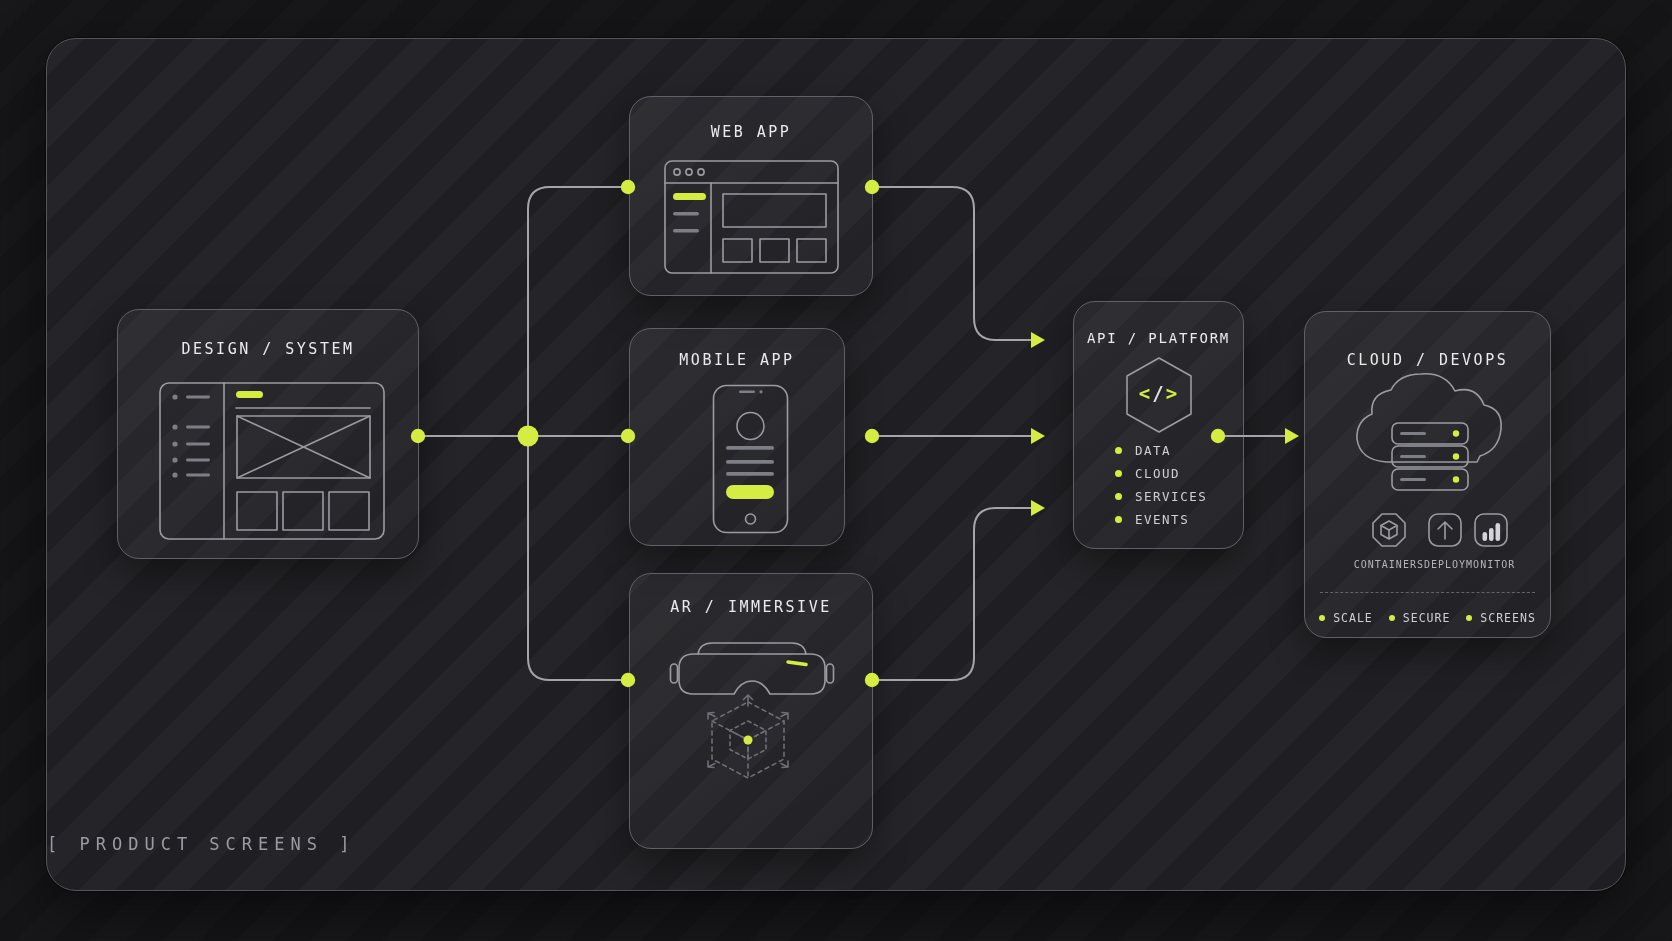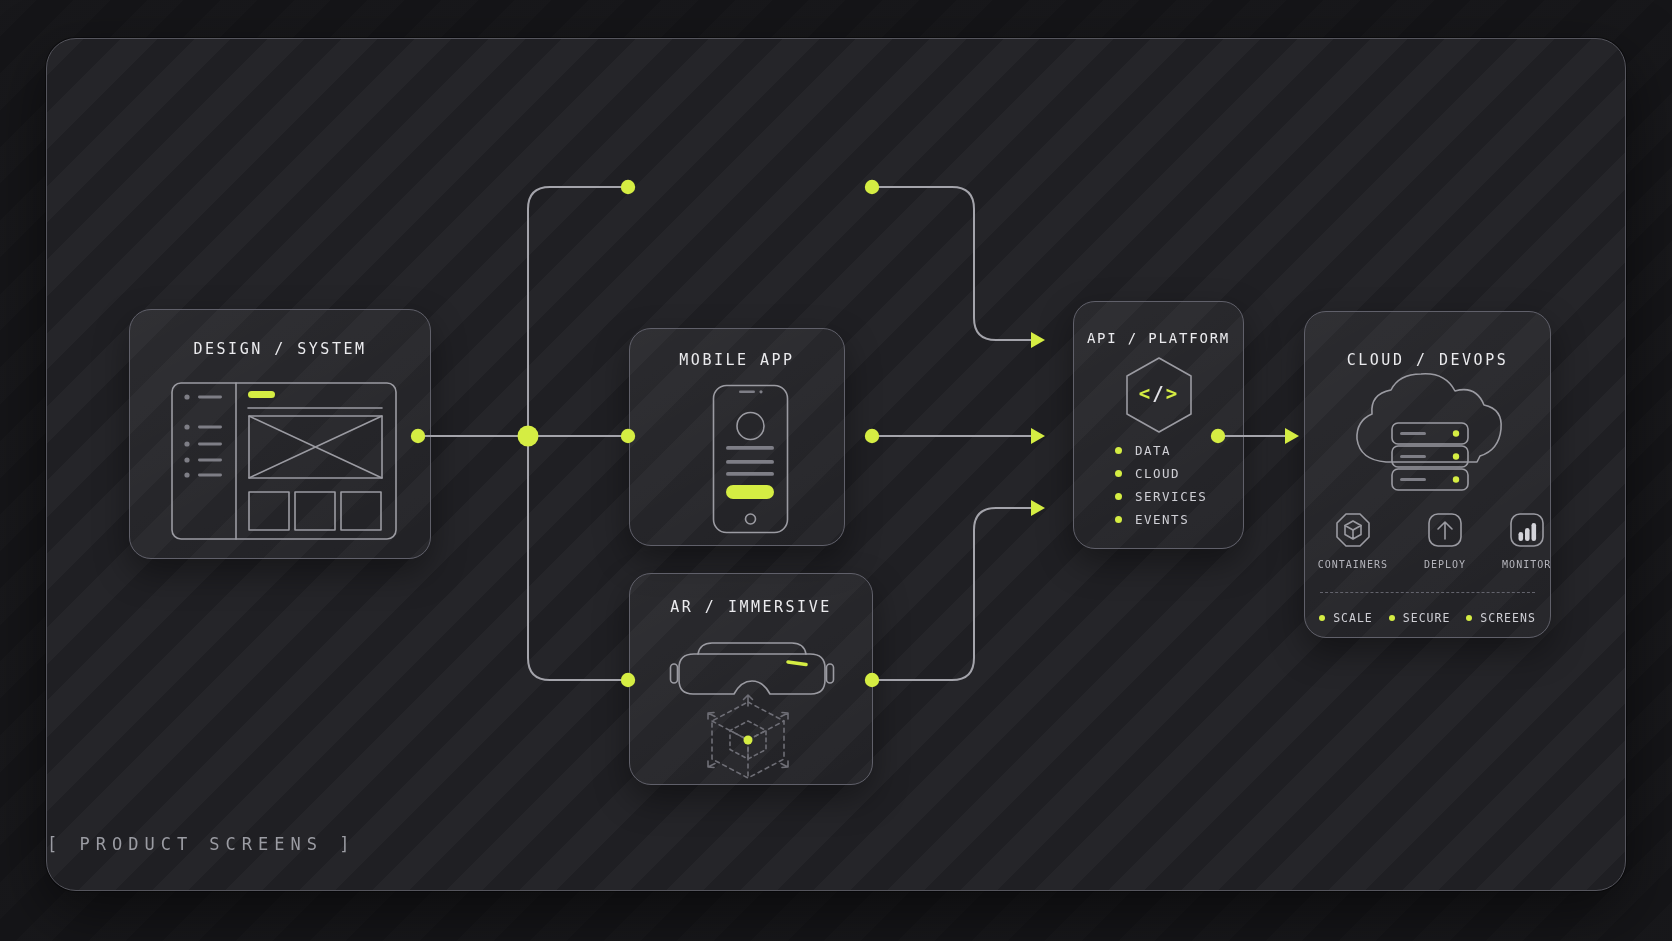--- a/index.html
+++ b/index.html
@@ -54,40 +54,40 @@
     position:absolute;left:50px;top:80px;width:70px;text-align:center;
     font-size:19px;font-weight:bold;letter-spacing:2px;white-space:nowrap;
   }
   .code-glyphs .br{color:var(--accent);}
   .code-glyphs .sl{color:#e3e3e8;}
   .api-list{position:absolute;left:41px;top:141px;display:flex;flex-direction:column;gap:8px;}
   .api-list .row{display:flex;align-items:center;gap:13px;}
   .bullet{width:7px;height:7px;border-radius:50%;background:var(--accent);flex:0 0 auto;}
   .api-list .lbl{font-size:12.5px;letter-spacing:1.5px;color:var(--txt-soft);}
   
-  .tools{position:absolute;left:0;right:0;top:199px;display:flex;justify-content:center;gap:36px;padding-left:14px;}
+  .tools{position:absolute;left:0;right:0;top:199px;display:flex;justify-content:center;padding-left:14px;}
   .tool{display:flex;flex-direction:column;align-items:center;gap:10px;}
   .tool .lbl{font-size:10px;letter-spacing:1px;color:var(--txt-dim);}
   .divider{position:absolute;left:15px;right:15px;top:280px;border-top:1.6px dashed #63636c;}
   .qualities{position:absolute;left:0;right:0;top:299px;display:flex;justify-content:center;gap:16px;}
   .quality{display:flex;align-items:center;gap:8px;}
   .quality .bullet{width:6px;height:6px;}
   .quality .lbl{font-size:11.5px;letter-spacing:1px;color:var(--txt-soft);}
   .caption{
     position:absolute;left:0;right:0;top:795px;text-align:left;
     font-size:17px;letter-spacing:6px;color:#9b9ca3;
   }
 </style>
 </head>
 <body>
 
 <div class="canvas">
   <div class="frame">
 
-    <section class="card" style="left:82px;top:270px;width:302px;height:250px;padding-left:40px;">
+    <section class="card" style="left:70px;top:270px;width:302px;height:250px;padding-left:40px;">
       <h3 style="top:30px;">DESIGN / SYSTEM</h3>
       <svg class="abs" style="left:41px;top:72px;" width="226" height="158" viewBox="0 0 226 158">
         <rect x="1" y="1" width="224" height="156" rx="9" class="wr"></rect>
         <line x1="65" y1="1" x2="65" y2="157" class="wr"></line>
         <g>
           <circle cx="16" cy="15" r="2.6" class="fdim"></circle>
             <rect x="27" y="13.6" width="24" height="2.8" rx="1.4" class="fdim"></rect>
           <circle cx="16" cy="45" r="2.6" class="fdim"></circle>
             <rect x="27" y="43.6" width="24" height="2.8" rx="1.4" class="fdim"></rect>
           <circle cx="16" cy="62" r="2.6" class="fdim"></circle>
@@ -103,37 +103,57 @@
           <rect x="78" y="34" width="133" height="62" class="wr"></rect>
           <line x1="78" y1="34" x2="211" y2="96" class="wr" stroke-width="1.2"></line>
           <line x1="211" y1="34" x2="78" y2="96" class="wr" stroke-width="1.2"></line>
         </g>
         <rect x="78" y="110" width="40" height="38" class="wr"></rect>
         <rect x="124" y="110" width="40" height="38" class="wr"></rect>
         <rect x="170" y="110" width="40" height="38" class="wr"></rect>
       </svg>
     </section>
 
+    <section class="card" style="left:582px;top:57px;width:244px;height:200px;">
+      <h3 style="top:26px;">WEB APP</h3>
+      <svg class="abs" style="left:34px;top:63px;" width="175" height="114" viewBox="0 0 175 114">
+        <rect x="1" y="1" width="173" height="112" rx="7" class="wr"></rect>
+        <line x1="1" y1="23" x2="174" y2="23" class="wr"></line>
+        <g>
+          <circle cx="13" cy="12" r="3.1" class="wr" stroke-width="1.4"></circle>
+          <circle cx="25" cy="12" r="3.1" class="wr" stroke-width="1.4"></circle>
+          <circle cx="37" cy="12" r="3.1" class="wr" stroke-width="1.4"></circle>
+        </g>
+        <line x1="47" y1="23" x2="47" y2="113" class="wr"></line>
+        <rect x="9" y="33" width="33" height="7" rx="3.5" class="acc"></rect>
+        <rect x="9" y="52" width="26" height="3.5" rx="1.75" class="fdim"></rect>
+        <rect x="9" y="69" width="26" height="3.5" rx="1.75" class="fdim"></rect>
+        <rect x="59" y="34" width="103" height="33" class="wr"></rect>
+        <rect x="59" y="79" width="29" height="23" class="wr"></rect>
+        <rect x="96" y="79" width="29" height="23" class="wr"></rect>
+        <rect x="133" y="79" width="29" height="23" class="wr"></rect>
+      </svg>
+    </section>
 
     <section class="card" style="left:582px;top:289px;width:216px;height:218px;">
       <h3 style="top:22px;">MOBILE APP</h3>
       <svg class="abs" style="left:82px;top:55px;" width="77" height="150" viewBox="0 0 77 150">
         <rect x="1.5" y="1.5" width="74" height="147" rx="13" class="wr" stroke-width="2"></rect>
         <rect x="27" y="6.5" width="16" height="2.6" rx="1.3" class="fdim"></rect>
         <circle cx="49" cy="7.8" r="1.6" class="fdim"></circle>
         <circle cx="38.5" cy="42" r="13.5" class="wr"></circle>
         <rect x="14" y="62" width="48" height="3.8" rx="1.9" class="fdim"></rect>
         <rect x="14" y="76" width="48" height="3.8" rx="1.9" class="fdim"></rect>
         <rect x="14" y="88" width="48" height="3.8" rx="1.9" class="fdim"></rect>
         <rect x="14" y="101" width="48" height="14" rx="7" class="acc"></rect>
         <circle cx="38.5" cy="135" r="5" class="wr"></circle>
       </svg>
     </section>
 
-    <section class="card" style="left:582px;top:534px;width:244px;height:212px;">
+    <section class="card" style="left:582px;top:534px;width:244px;height:276px;">
       <h3 style="top:24px;">AR / IMMERSIVE</h3>
       <svg class="abs" style="left:40px;top:64px;" width="164" height="62" viewBox="0 0 164 62">
         <path class="wr" stroke-width="1.8" d="M24,16 H140 Q155,16 155,30 V42 Q155,56 141,56 H100 Q93,43 82,43 Q71,43 64,56 H23 Q9,56 9,42 V30 Q9,16 24,16 Z"></path>
         <path class="wr" stroke-width="1.8" d="M28,16 Q30,5 42,5 H122 Q134,5 136,16"></path>
         <rect x="0.5" y="26" width="7" height="19" rx="3.5" class="wr" stroke-width="1.4"></rect>
         <rect x="156.5" y="26" width="7" height="19" rx="3.5" class="wr" stroke-width="1.4"></rect>
         <line x1="118" y1="24" x2="136" y2="26.5" class="sacc" stroke-width="3.5" stroke-linecap="round"></line>
       </svg>
       <svg class="abs" style="left:72px;top:118px;" width="92" height="92" viewBox="0 0 92 92">
         <polygon points="46,10 82,29 82,67 46,86 10,67 10,29" class="wrd" stroke-dasharray="4 4" stroke-width="1.4"></polygon>

